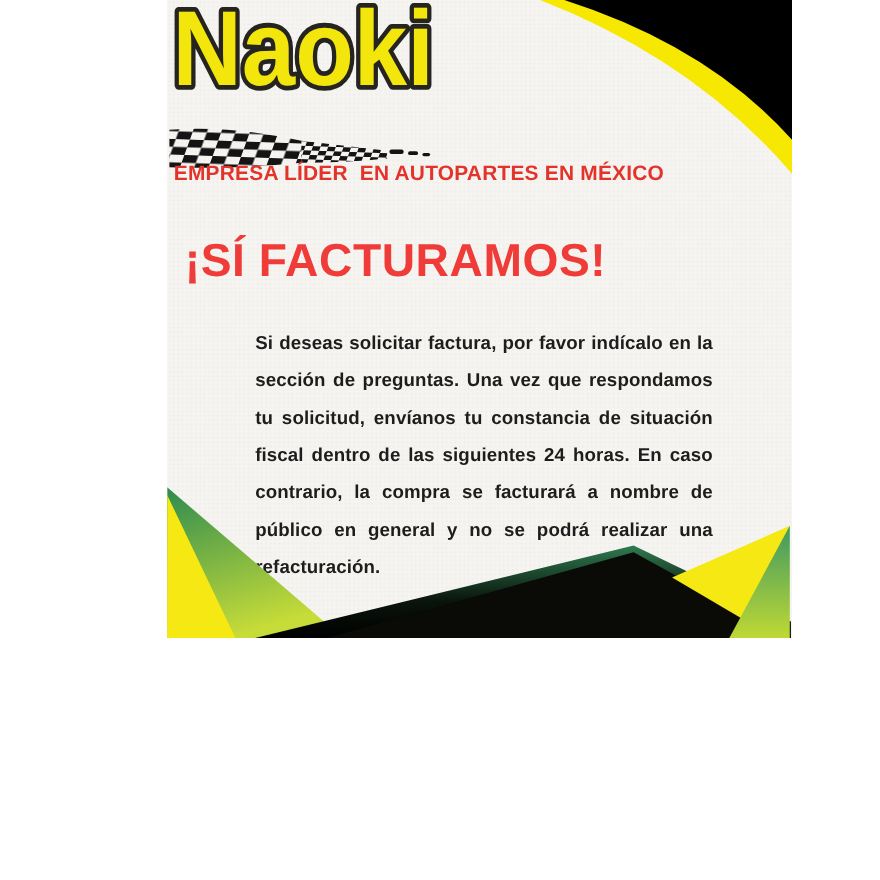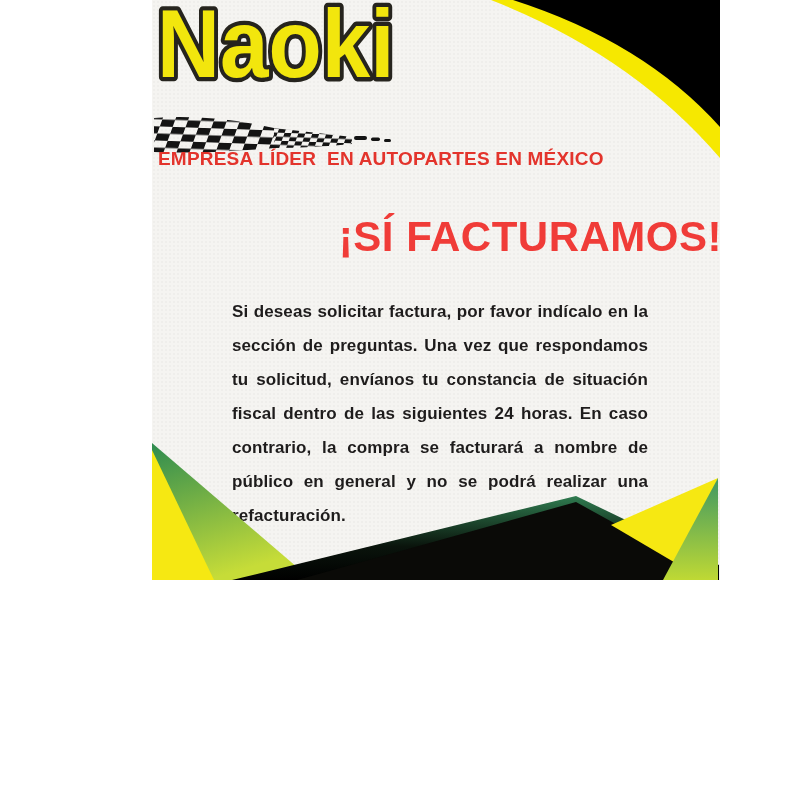--- a/index.html
+++ b/index.html
@@ -31,22 +31,22 @@
     color:#2e2c28;transform:scaleY(0.97);transform-origin:left top;
     white-space:nowrap;
   }
   .flag{position:absolute;left:0;top:112px;width:245px;height:42px;}
   .tagline{
     position:absolute;left:6px;top:148px;
     font-size:19px;font-weight:700;letter-spacing:0.2px;
     color:#e3342c;white-space:pre;
   }
   .heading{
-    position:absolute;left:2px;top:213px;width:100%;
-    text-align:right;font-size:42px;font-weight:bold;
+    position:absolute;left:16px;top:213px;width:100%;
+    text-align:left;font-size:42px;font-weight:bold;
     color:#f03c38;letter-spacing:0.5px;
   }
   .body-text{
     position:absolute;left:80px;top:295px;width:416px;
     font-size:17px;line-height:34px;font-weight:bold;
     color:#1e1c1c;text-align:justify;letter-spacing:0.1px;
   }
 </style>
 </head>
 <body>

